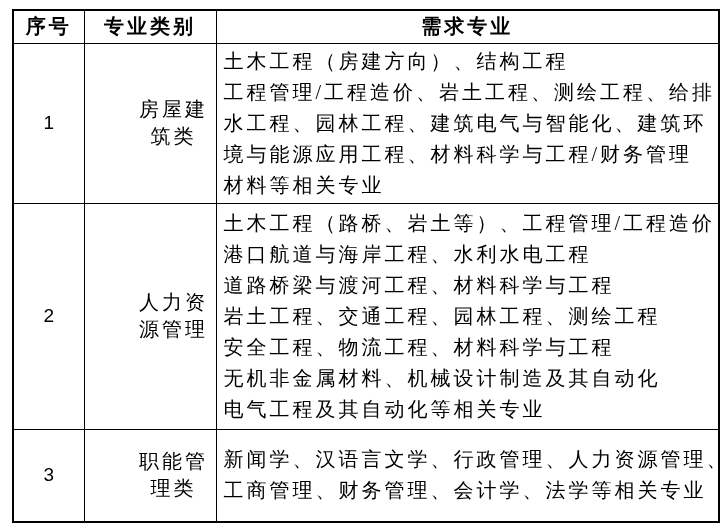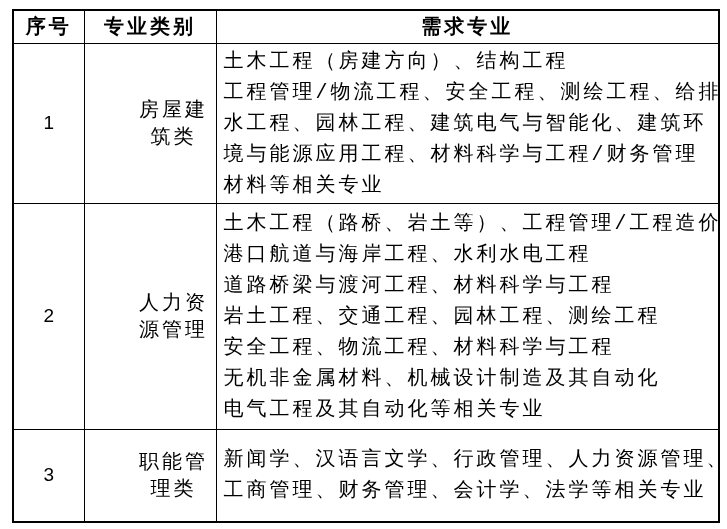--- a/index.html
+++ b/index.html
@@ -58,21 +58,20 @@
   }
   td.c-majors {
     padding: 2px 6px 2px 7px;
     font-size: 20px;
     letter-spacing: 3px;
     text-align: left;
   }
   td.c-majors .line {
     line-height: 31px;
     white-space: nowrap;
-    font-family: Liberation Mono, monospace;
   }
 </style>
 </head>
 <body>
 
 <div class="page">
   <table class="majors-table">
     <colgroup>
       <col style="width:71px">
       <col style="width:132px">
@@ -84,21 +83,21 @@
         <th>专业类别</th>
         <th>需求专业</th>
       </tr>
     </thead>
     <tbody>
       <tr class="tr-r1">
         <td class="c-no">1</td>
         <td class="c-cat">房屋建筑类</td>
         <td class="c-majors">
           <div class="line">土木工程（房建方向）、结构工程</div>
-          <div class="line">工程管理/物流工程、安全工程、测绘工程、给排</div>
+          <div class="line">工程管理/工程造价、岩土工程、测绘工程、给排</div>
           <div class="line">水工程、园林工程、建筑电气与智能化、建筑环</div>
           <div class="line">境与能源应用工程、材料科学与工程/财务管理</div>
           <div class="line">材料等相关专业</div>
         </td>
       </tr>
       <tr class="tr-r2">
         <td class="c-no">2</td>
         <td class="c-cat">人力资源管理</td>
         <td class="c-majors">
           <div class="line">土木工程（路桥、岩土等）、工程管理/工程造价</div>

